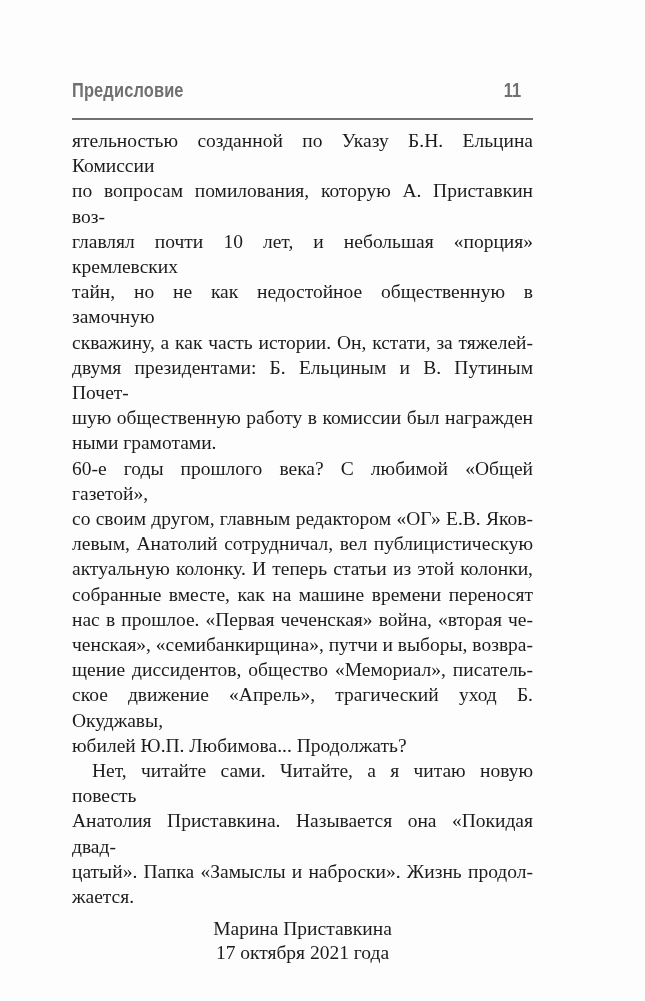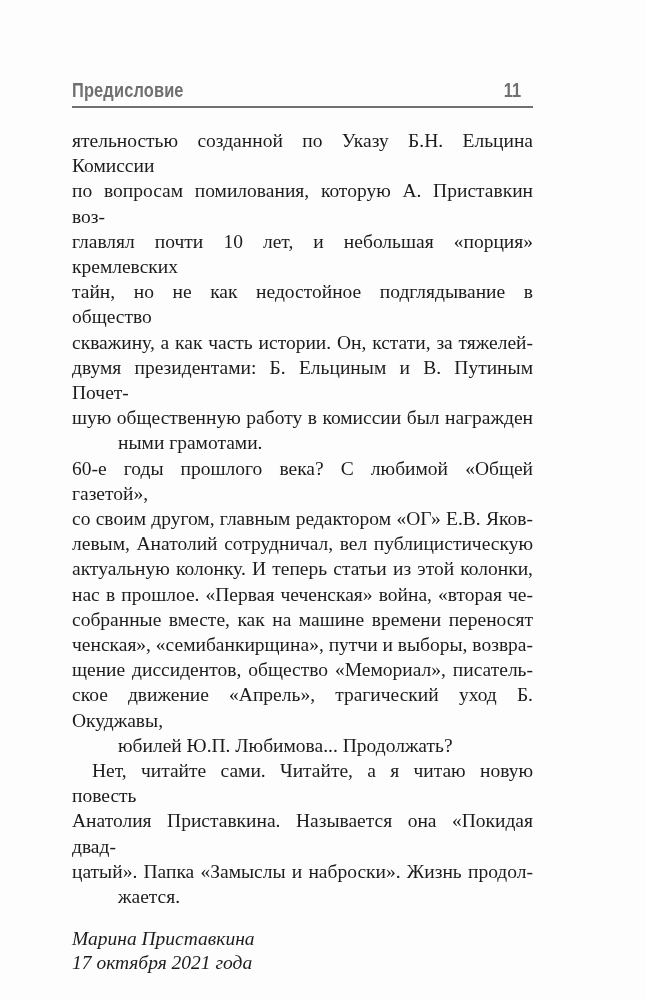--- a/index.html
+++ b/index.html
@@ -18,21 +18,21 @@
   
   .running-header {
     position: absolute;
     left: 72px;
     top: 78px;
     width: 461px;
     display: flex;
     justify-content: space-between;
     align-items: flex-end;
     border-bottom: 2px solid var(--accent-gray, #707070);
-    padding-bottom: 4px;
+    padding-bottom: 16px;
     color: var(--accent-gray, #707070);
     font-family: "Liberation Sans", sans-serif;
     font-weight: bold;
   }
   .header-title {
     display: inline-block;
     font-size: 21px;
     letter-spacing: 0.2px;
     transform: scaleX(0.78);
     transform-origin: left bottom;
@@ -54,60 +54,59 @@
     font-size: 19.5px;
     line-height: 25.2px;
     color: var(--text-color, #1c1c1c);
   }
   .line {
     text-align: justify;
     text-align-last: justify;
     white-space: normal;
   }
   .line.indent { text-indent: 20px; }
-  .line.para-end { text-align-last: left; margin-left: 46px; }
+  .line.para-end { text-align-last: left; }
   
   .signature {
-    margin-top: 18px;
-    text-align: left;
-    font-style: italic;
+    margin-top: 8px;
+    text-align: center;
     font-size: 19.5px;
     line-height: 24px;
   }
 </style>
 </head>
 <body style="--page-bg: #fdfdfd; --accent-gray: #707070; --text-color: #1c1c1c;">
 
 <div class="page">
 
   <div class="running-header">
     <span class="header-title">Предисловие</span>
     <span class="header-page-num">11</span>
   </div>
 
   <div class="body-text">
 
     <div class="paragraph">
       <div class="line">ятельностью созданной по Указу Б.Н. Ельцина Комиссии</div>
       <div class="line">по вопросам помилования, которую А. Приставкин воз-</div>
       <div class="line">главлял почти 10 лет, и небольшая «порция» кремлевских</div>
-      <div class="line">тайн, но не как недостойное подглядывание в общество</div>
+      <div class="line">тайн, но не как недостойное общественную в замочную</div>
       <div class="line">скважину, а как часть истории. Он, кстати, за тяжелей-</div>
       <div class="line">двумя президентами: Б. Ельциным и В. Путиным Почет-</div>
       <div class="line">шую общественную работу в комиссии был награжден</div>
       <div class="line para-end">ными грамотами.</div>
     </div>
 
     <div class="paragraph">
       <div class="line">60-е годы прошлого века? С любимой «Общей газетой»,</div>
       <div class="line">со своим другом, главным редактором «ОГ» Е.В. Яков-</div>
       <div class="line">левым, Анатолий сотрудничал, вел публицистическую</div>
       <div class="line">актуальную колонку. И теперь статьи из этой колонки,</div>
+      <div class="line">собранные вместе, как на машине времени переносят</div>
       <div class="line">нас в прошлое. «Первая чеченская» война, «вторая че-</div>
-      <div class="line">собранные вместе, как на машине времени переносят</div>
       <div class="line">ченская», «семибанкирщина», путчи и выборы, возвра-</div>
       <div class="line">щение диссидентов, общество «Мемориал», писатель-</div>
       <div class="line">ское движение «Апрель», трагический уход Б. Окуджавы,</div>
       <div class="line para-end">юбилей Ю.П. Любимова... Продолжать?</div>
     </div>
 
     <div class="paragraph">
       <div class="line indent">Нет, читайте сами. Читайте, а я читаю новую повесть</div>
       <div class="line">Анатолия Приставкина. Называется она «Покидая двад-</div>
       <div class="line">цатый». Папка «Замыслы и наброски». Жизнь продол-</div>

